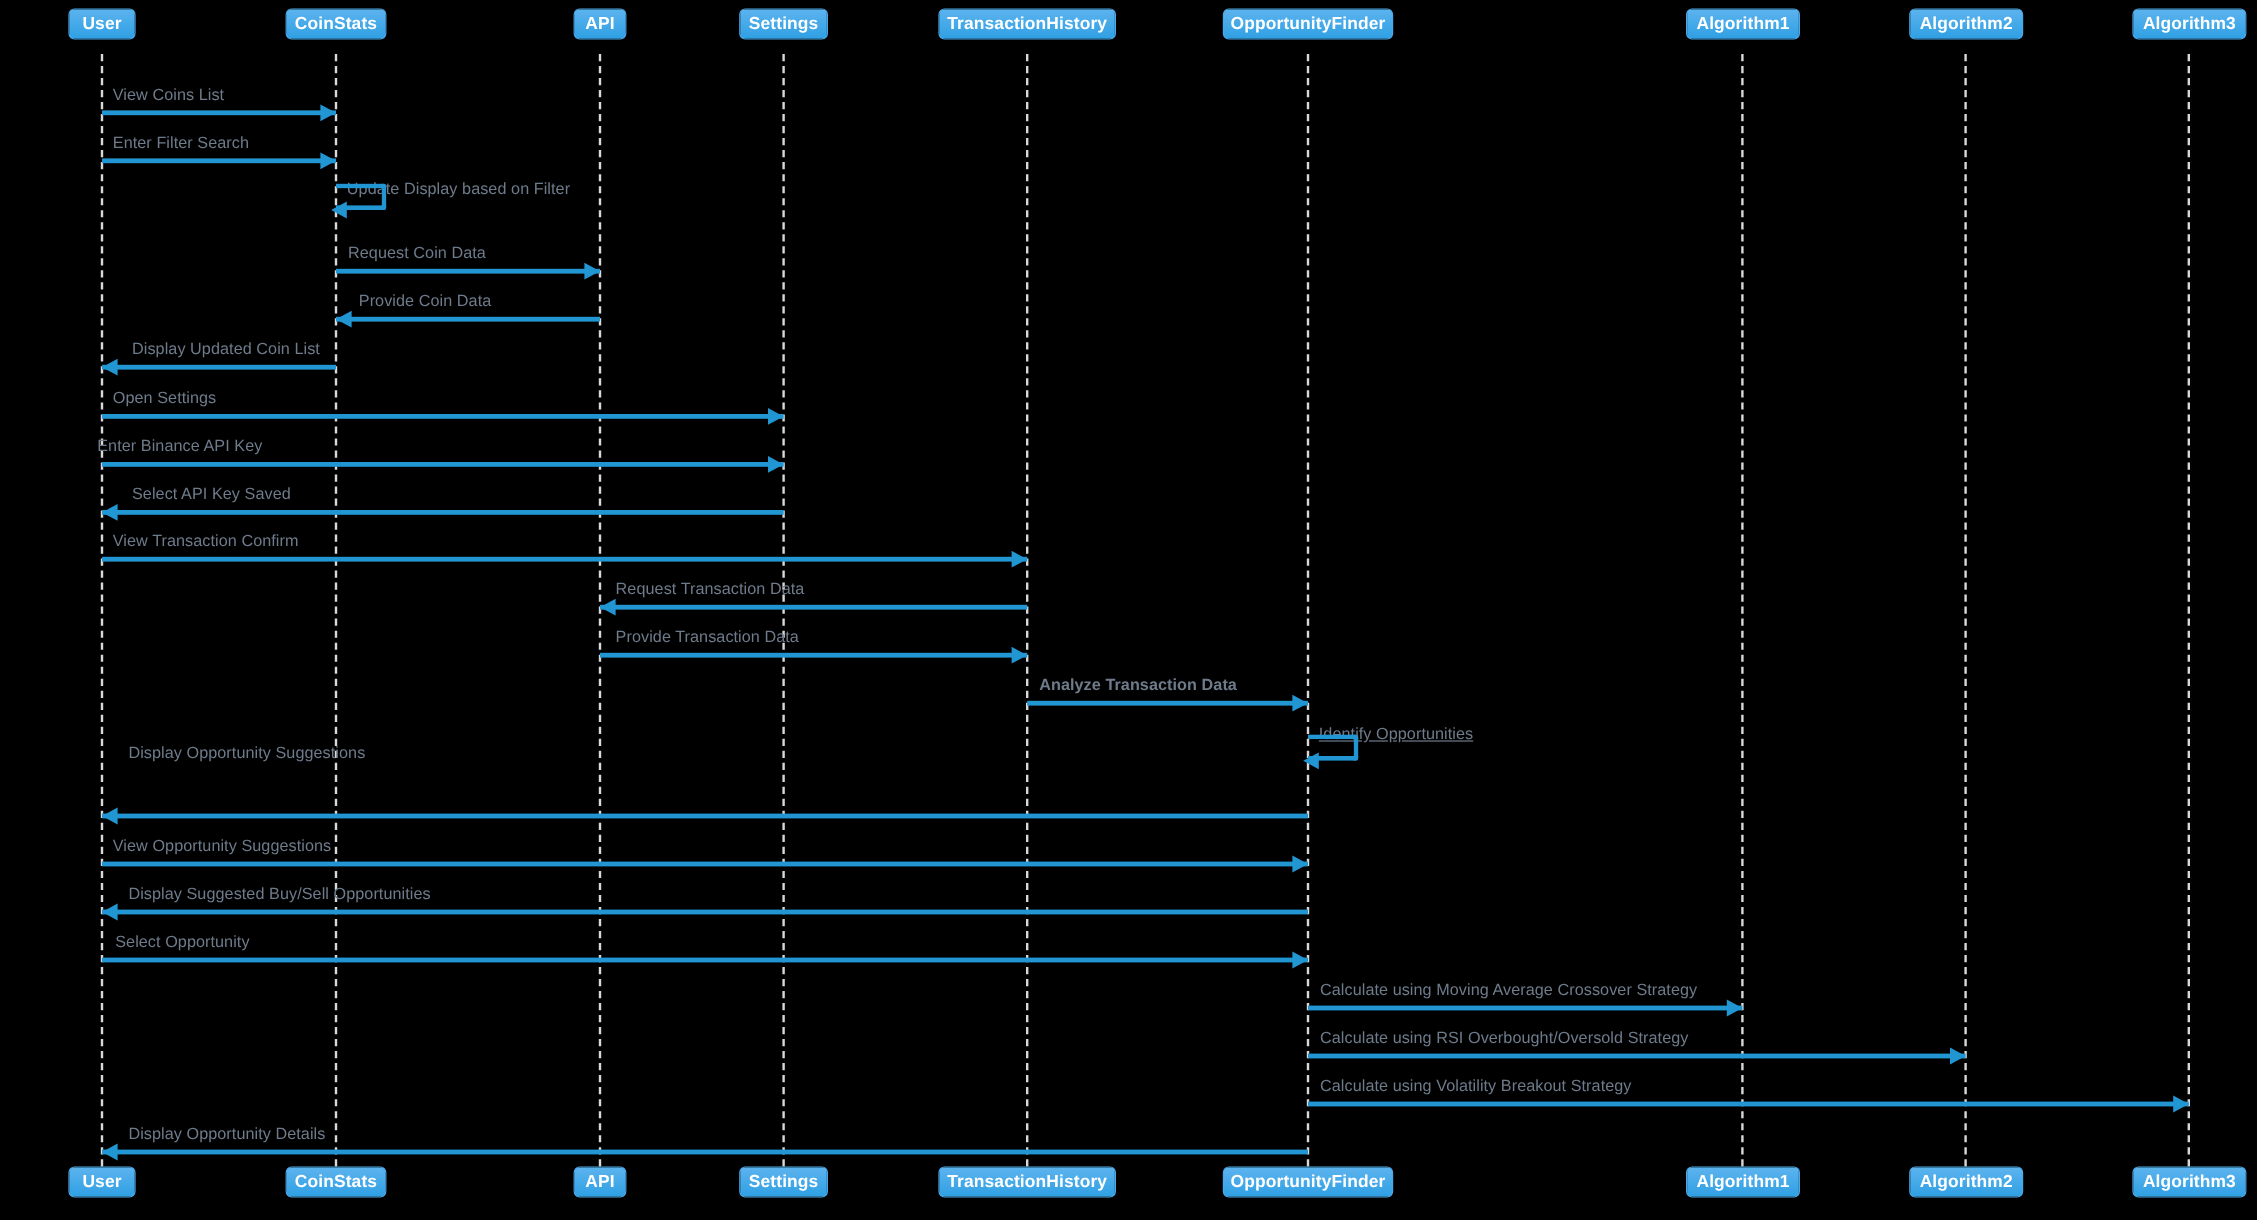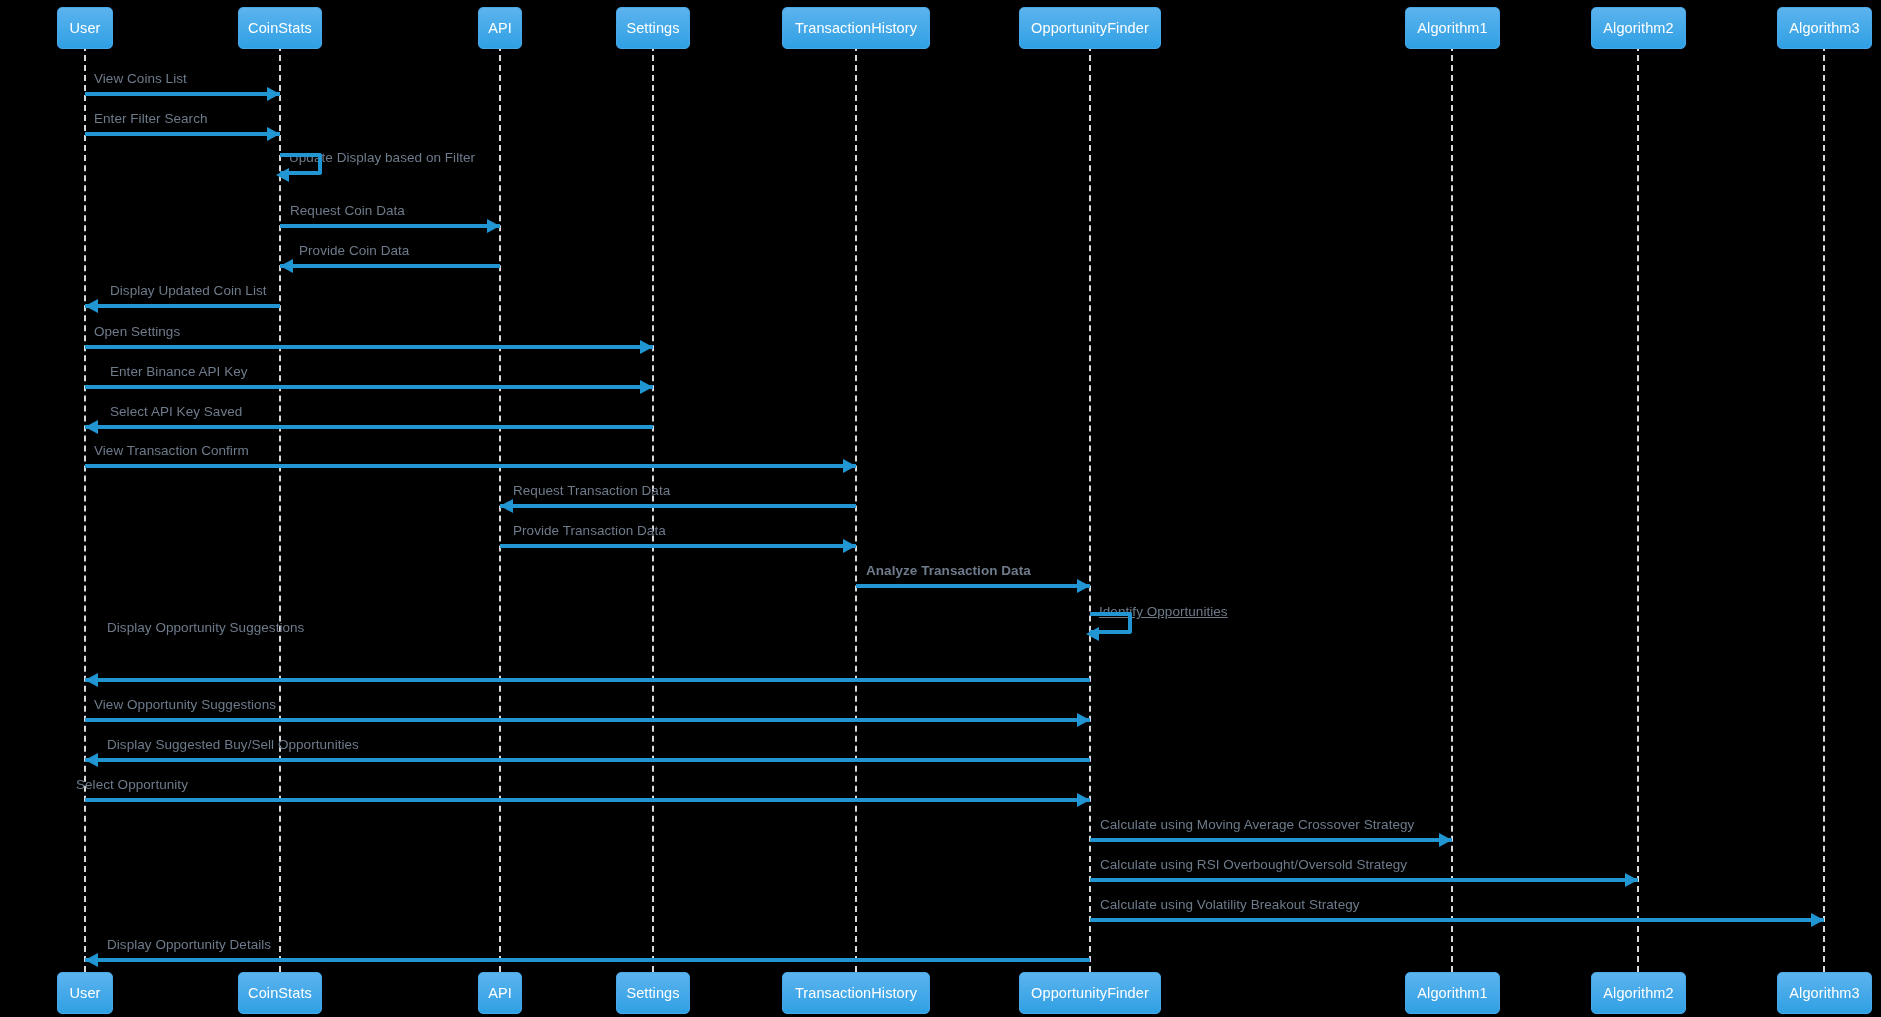--- a/index.html
+++ b/index.html
@@ -4,22 +4,22 @@
 <style>
   html,body{margin:0;padding:0;background:#000;}
   #stage{position:relative;width:1881px;height:1017px;background:#000;
          font-family:"Liberation Sans", sans-serif;overflow:hidden;}
 
   
   .actor{position:absolute;box-sizing:border-box;
          background:linear-gradient(180deg,#5cb3ee 0%,#2fa0e4 100%);
          border:1px solid #4aa8e8;border-radius:5px;
          display:flex;align-items:center;justify-content:center;
-         color:#ffffff;font-size:14.5px;font-weight:400;
-         letter-spacing:.1px;white-space:nowrap;height:42px;}
+         color:#ffffff;font-size:14.5px;font-weight:700;
+         letter-spacing:.1px;white-space:nowrap;height:26px;}
 
   
   .lifeline{position:absolute;width:0;border-left:2.5px dashed #d8d8d8;}
 
   
   .msg{position:absolute;height:0;border-top:4px solid #2196d3;}
   .arrowhead{position:absolute;width:0;height:0;
              border-top:7px solid transparent;border-bottom:7px solid transparent;}
   .arrowhead.right{border-left:13px solid #2196d3;}
   .arrowhead.left{border-right:13px solid #2196d3;}
@@ -73,21 +73,21 @@
       <div class="arrowhead right" style="top: 219px; left: 487px;"></div>
       <div class="label" style="left: 299px; top: 243px;">Provide Coin Data</div>
       <div class="msg" style="left: 280px; top: 264px; width: 220px;"></div>
       <div class="arrowhead left" style="top: 259px; left: 280px;"></div>
       <div class="label" style="left: 110px; top: 283px;">Display Updated Coin List</div>
       <div class="msg" style="left: 85px; top: 304px; width: 195px;"></div>
       <div class="arrowhead left" style="top: 299px; left: 85px;"></div>
       <div class="label" style="left: 94px; top: 324px;">Open Settings</div>
       <div class="msg" style="left: 85px; top: 345px; width: 568px;"></div>
       <div class="arrowhead right" style="top: 340px; left: 640px;"></div>
-      <div class="label" style="left: 110px; top: 364px;">Enter Binance API Key</div>
+      <div class="label" style="left: 81px; top: 364px;">Enter Binance API Key</div>
       <div class="msg" style="left: 85px; top: 385px; width: 568px;"></div>
       <div class="arrowhead right" style="top: 380px; left: 640px;"></div>
       <div class="label" style="left: 110px; top: 404px;">Select API Key Saved</div>
       <div class="msg" style="left: 85px; top: 425px; width: 568px;"></div>
       <div class="arrowhead left" style="top: 420px; left: 85px;"></div>
       <div class="label" style="left: 94px; top: 443px;">View Transaction Confirm</div>
       <div class="msg" style="left: 85px; top: 464px; width: 771px;"></div>
       <div class="arrowhead right" style="top: 459px; left: 843px;"></div>
       <div class="label" style="left: 513px; top: 483px;">Request Transaction Data</div>
       <div class="msg" style="left: 500px; top: 504px; width: 356px;"></div>
@@ -103,21 +103,21 @@
       <div class="arrowhead left" style="left: 1086px; top: 627px;"></div>
       <div class="label" style="left: 107px; top: 620px;">Display Opportunity Suggestions</div>
       <div class="msg" style="left: 85px; top: 678px; width: 1005px;"></div>
       <div class="arrowhead left" style="top: 673px; left: 85px;"></div>
       <div class="label" style="left: 94px; top: 697px;">View Opportunity Suggestions</div>
       <div class="msg" style="left: 85px; top: 718px; width: 1005px;"></div>
       <div class="arrowhead right" style="top: 713px; left: 1077px;"></div>
       <div class="label" style="left: 107px; top: 737px;">Display Suggested Buy/Sell Opportunities</div>
       <div class="msg" style="left: 85px; top: 758px; width: 1005px;"></div>
       <div class="arrowhead left" style="top: 753px; left: 85px;"></div>
-      <div class="label" style="left: 76px; top: 777px;">Select Opportunity</div>
+      <div class="label" style="left: 96px; top: 777px;">Select Opportunity</div>
       <div class="msg" style="left: 85px; top: 798px; width: 1005px;"></div>
       <div class="arrowhead right" style="top: 793px; left: 1077px;"></div>
       <div class="label" style="left: 1100px; top: 817px;">Calculate using Moving Average Crossover Strategy</div>
       <div class="msg" style="left: 1090px; top: 838px; width: 362px;"></div>
       <div class="arrowhead right" style="top: 833px; left: 1439px;"></div>
       <div class="label" style="left: 1100px; top: 857px;">Calculate using RSI Overbought/Oversold Strategy</div>
       <div class="msg" style="left: 1090px; top: 878px; width: 548px;"></div>
       <div class="arrowhead right" style="top: 873px; left: 1625px;"></div>
       <div class="label" style="left: 1100px; top: 897px;">Calculate using Volatility Breakout Strategy</div>
       <div class="msg" style="left: 1090px; top: 918px; width: 734px;"></div>

